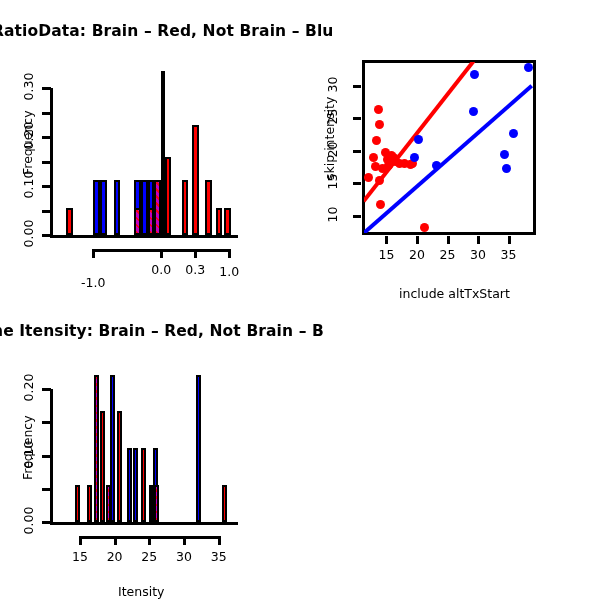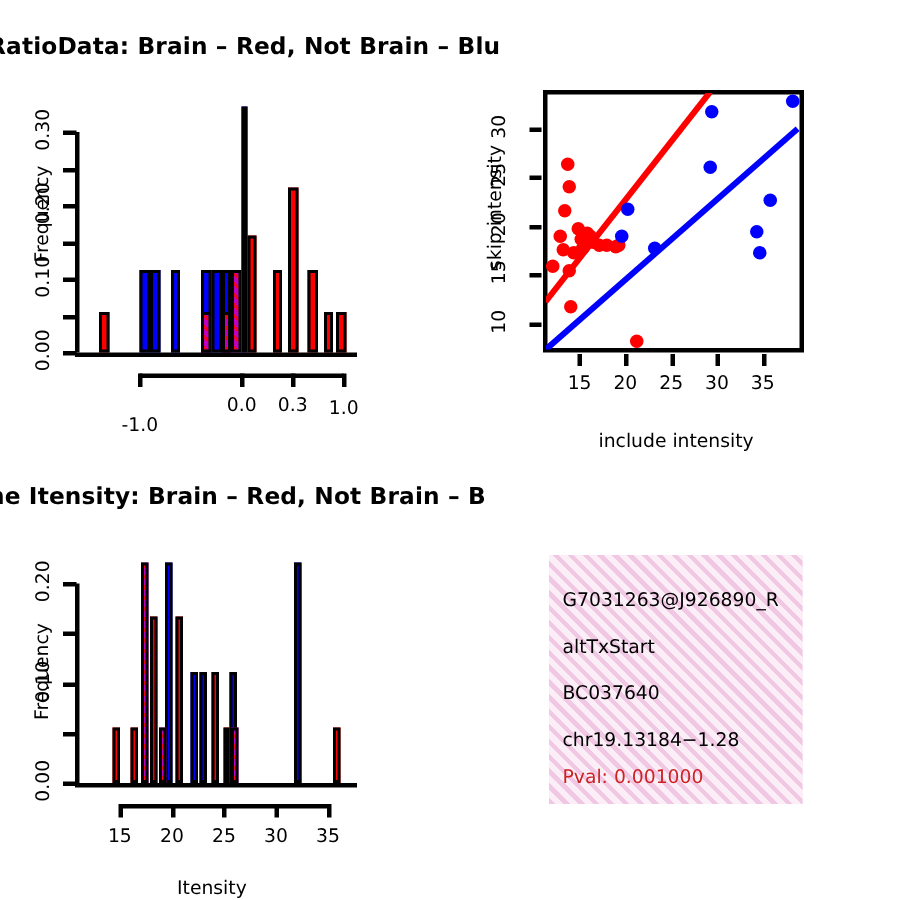--- a/index.html
+++ b/index.html
@@ -107,21 +107,21 @@
         <div class="ticklabel" style="left:170.2px;top:262.0px;width:50px;">0.3</div>
         <div class="tick" style="left:228.2px;top:249.0px;width:3px;height:9px;"></div>
         <div class="ticklabel" style="left:204.2px;top:264px;width:50px;">1.0</div>
       </div>
   </div>
 
   <div class="panel" style="left:300px;top:0;width:300px;height:300px;">
 
     <div class="axlabel vert" style="left:22px;top:180px;">skip intensity</div>
 
-    <div class="axlabel" style="left:99px;top:286px;">include intensity</div>
+    <div class="axlabel" style="left:99px;top:286px;">include altTxStart</div>
 
     <div id="scat" style="position:absolute;left:0;top:0;width:300px;height:300px;">
         <div class="scatterframe" style="left:62px;top:60px;width:174px;height:175px;"></div>
         <div class="clip" style="left:64px;top:62px;width:170px;height:171px;">
           <div class="fitline red" style="left:-2.0px;top:138.0px;width:178.0px;transform:rotate(-51.87deg);"></div>
           <div class="fitline blue" style="left:-2.0px;top:169.8px;width:224.1px;transform:rotate(-41.25deg);"></div>
           <div class="pt red" style="left:10.0px;top:43.4px;width:9px;height:9px;"></div>
           <div class="pt red" style="left:11.2px;top:58.3px;width:9px;height:9px;"></div>
           <div class="pt red" style="left:8.2px;top:73.9px;width:9px;height:9px;"></div>
           <div class="pt red" style="left:5.1px;top:90.7px;width:9px;height:9px;"></div>
@@ -215,21 +215,14 @@
         <div class="ticklabel" style="left:89.6px;top:249.0px;width:50px;">20</div>
         <div class="tick" style="left:148.3px;top:236.0px;width:3px;height:9px;"></div>
         <div class="ticklabel" style="left:124.3px;top:249.0px;width:50px;">25</div>
         <div class="tick" style="left:183.0px;top:236.0px;width:3px;height:9px;"></div>
         <div class="ticklabel" style="left:159.0px;top:249.0px;width:50px;">30</div>
         <div class="tick" style="left:217.7px;top:236.0px;width:3px;height:9px;"></div>
         <div class="ticklabel" style="left:193.7px;top:249.0px;width:50px;">35</div>
       </div>
   </div>
 
-  <div class="infopanel" style="left:366px;top:370px;width:169px;height:166px;">
-    <div class="infoline" style="left:9px;top:22px;">G7031263@J926890_R</div>
-    <div class="infoline" style="left:9px;top:53px;">altTxStart</div>
-    <div class="infoline" style="left:9px;top:84px;">BC037640</div>
-    <div class="infoline" style="left:9px;top:115px;">chr19.13184−1.28</div>
-    <div class="infoline pval" style="left:9px;top:140px;">Pval: 0.001000</div>
-  </div>
 
 </div>
 
 </body></html>

